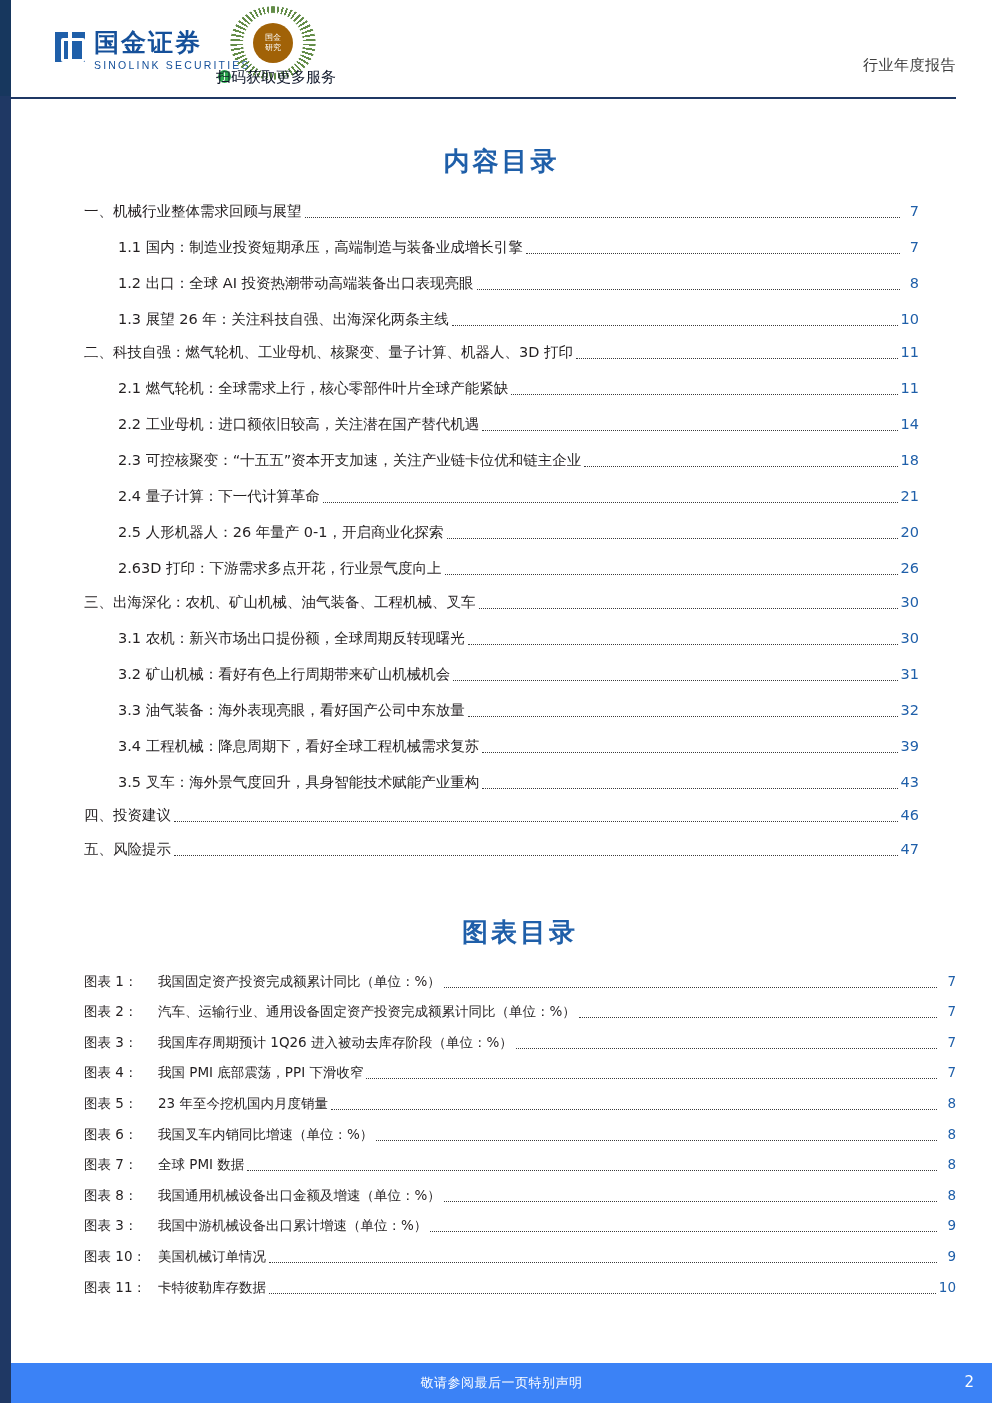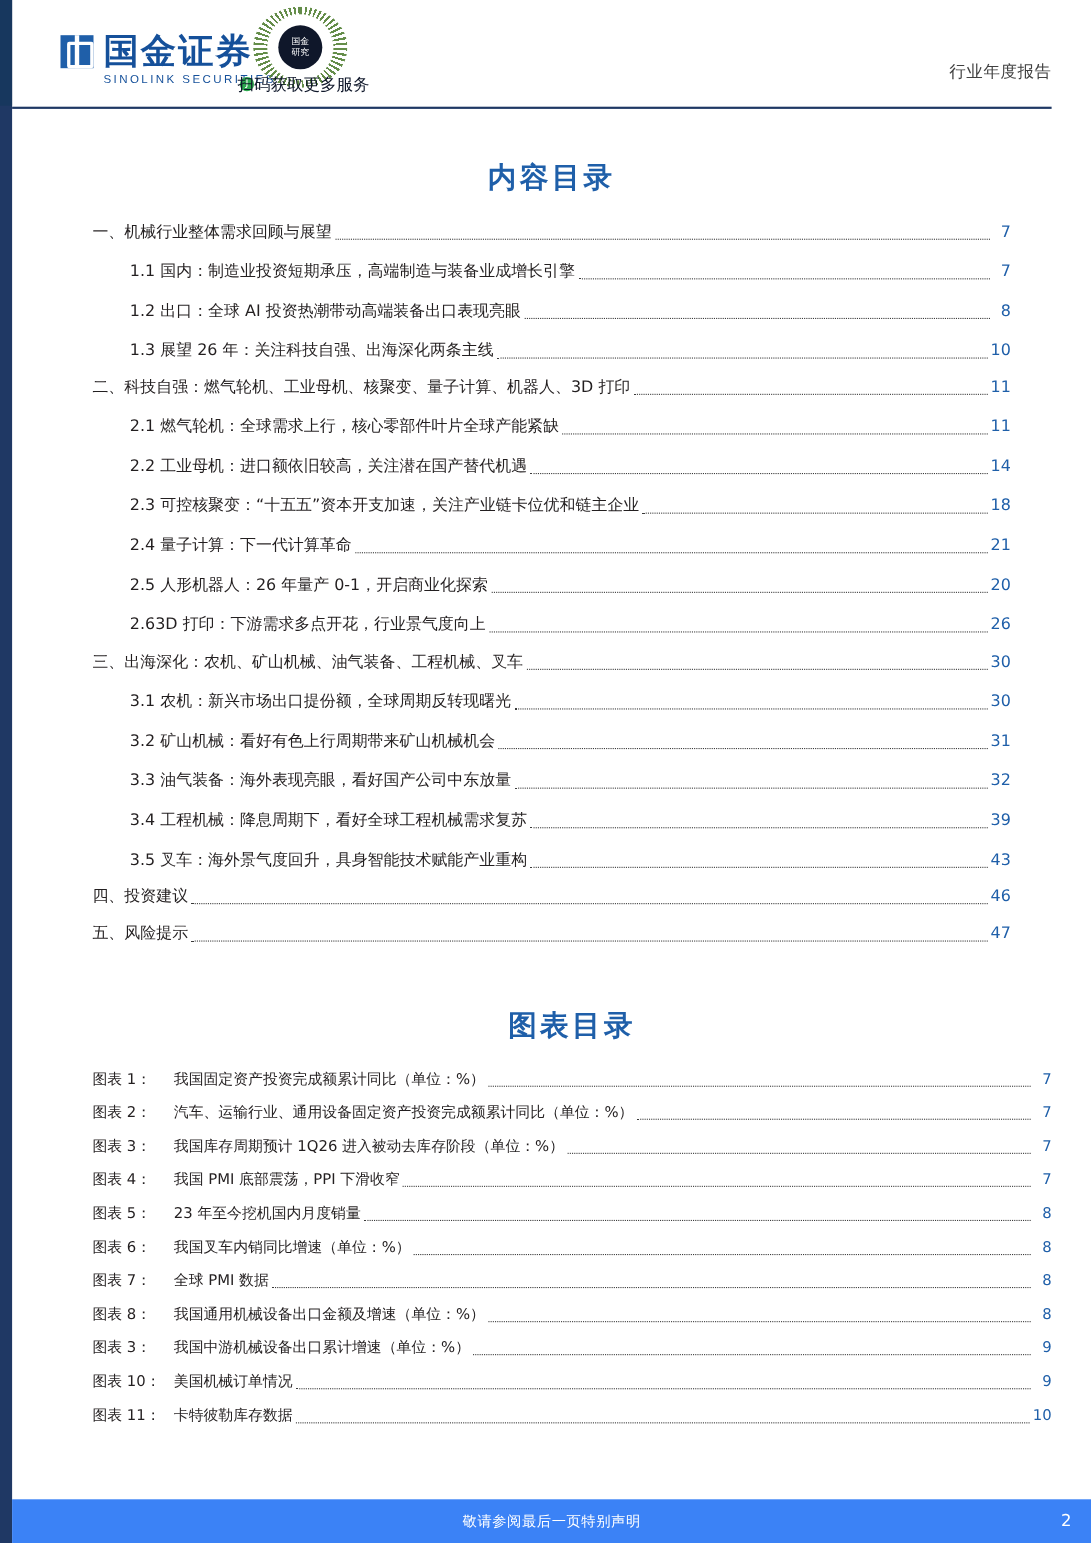--- a/index.html
+++ b/index.html
@@ -53,21 +53,21 @@
   }
   .logo-mark:after {
     content: "";
     position: absolute;
     left: 13px; top: 0px;
     width: 4px; height: 30px;
     background: #ffffff;
   }
   .logo-text { line-height: 1; }
   .logo-cn {
-    font-size: 32px;
+    font-size: 25px;
     color: #15509a;
     letter-spacing: 2px;
     font-family: "DejaVu Sans", sans-serif;
     font-weight: bold;
   }
   .logo-en {
     margin-top: 5px;
     font-size: 10.5px;
     color: #15509a;
     letter-spacing: 2.2px;
@@ -93,23 +93,23 @@
     -webkit-mask: radial-gradient(circle at 50% 50%, transparent 52%, #000 54%, #000 100%);
             mask: radial-gradient(circle at 50% 50%, transparent 52%, #000 54%, #000 100%);
     opacity: 0.85;
   }
   .qr-inner {
     position: absolute;
     left: 50%; top: 50%;
     transform: translate(-50%, -50%);
     width: 40px; height: 40px;
     border-radius: 50%;
-    background: #0f172a;
+    background: #a16207;
     color: #ffffff;
-    font-family: Liberation Sans, sans-serif;
+    font-family: Liberation Mono, monospace;
     font-size: 8px;
     line-height: 10px;
     text-align: center;
     padding-top: 10px;
   }
   .qr-caption {
     position: absolute;
     left: 0px; top: 62px;
     width: 160px;
     font-size: 15px;

